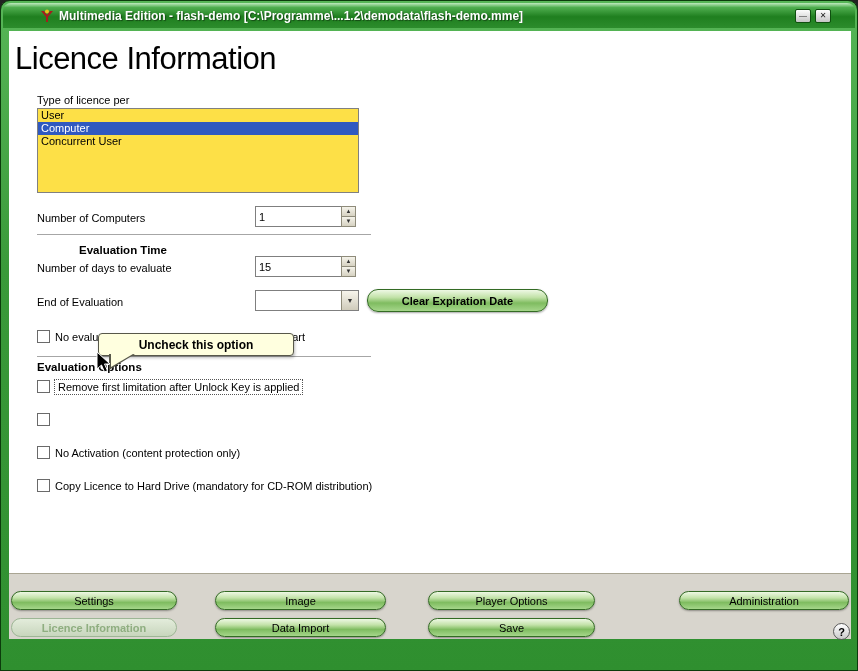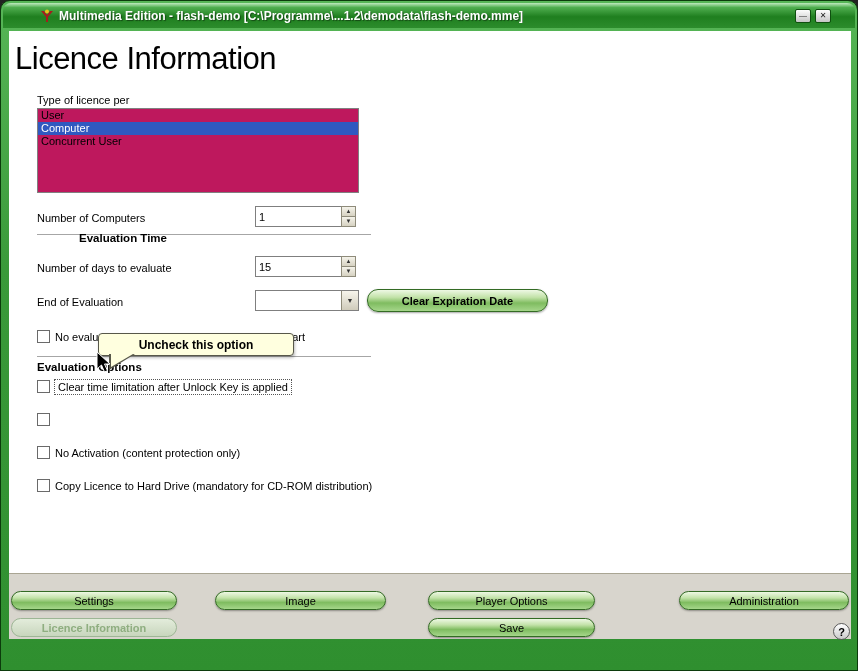--- a/index.html
+++ b/index.html
@@ -44,21 +44,21 @@
   .content h1 {
     position: absolute; left: 6px; top: 10px;
     font-size: 31px; font-weight: 400; color: #000; letter-spacing: -0.5px;
   }
   .lbl { position: absolute; font-size: 11px; color: #000; white-space: nowrap; }
   .bold-hdr { position: absolute; font-size: 11.5px; font-weight: bold; color: #000; white-space: nowrap; }
   .divider { position: absolute; left: 28px; width: 334px; height: 1px; background: #a6a6a6; }
 
   .listbox {
     position: absolute; left: 28px; top: 77px; width: 322px; height: 85px;
-    background: #be185d; border: 1px solid #808080; overflow: hidden;
+    background: #fde047; border: 1px solid #808080; overflow: hidden;
   }
   .lb-item { height: 13px; line-height: 13px; font-size: 11px; padding-left: 3px; color: #000; }
   .lb-item.selected { background: #3059c0; color: #fff; }
 
   .spin-group { position: absolute; display: flex; height: 21px; }
   .num-input {
     width: 86px; height: 21px; border: 1px solid #7f7f7f; border-right: none;
     font-family: inherit; font-size: 11px; padding: 0 3px; outline: none;
   }
   .spinner { width: 15px; display: flex; flex-direction: column; }
@@ -168,21 +168,21 @@
     <div class="lbl" style="left:28px; top:181px;">Number of Computers</div>
     <div class="spin-group" style="left:246px; top:175px;">
       <input class="num-input" value="1" style="">
       <span class="spinner">
         <span class="spin-btn">▲</span>
         <span class="spin-btn">▼</span>
       </span>
     </div>
 
     <div class="divider" style="top:203px;"></div>
-    <div class="bold-hdr" style="left:28px; top:201px;padding-left:42px;">Evaluation Time</div>
+    <div class="bold-hdr" style="left:28px; top:213px;padding-left:42px;">Evaluation Time</div>
 
     <div class="lbl" style="left:28px; top:231px;">Number of days to evaluate</div>
     <div class="spin-group" style="left:246px; top:225px;">
       <input class="num-input" value="15" style="">
       <span class="spinner">
         <span class="spin-btn">▲</span>
         <span class="spin-btn">▼</span>
       </span>
     </div>
 
@@ -196,21 +196,21 @@
     <div class="cb-row" style="left:28px; top:298px;">
       <span class="checkbox"></span>
       <span class="cb-label">No evaluation time, Unlock Key needed at first start</span>
     </div>
 
     <div class="divider" style="top:325px;"></div>
     <div class="bold-hdr" style="left:28px; top:330px;">Evaluation Options</div>
 
     <div class="cb-row" style="left:28px; top:348px;">
       <span class="checkbox"></span>
-      <span class="cb-label focus-rect">Clear time limitation after Unlock Key is applied</span>
+      <span class="cb-label focus-rect">Remove first limitation after Unlock Key is applied</span>
     </div>
 
     <div class="cb-row" style="left:28px; top:381px;">
       <span class="checkbox"></span>
     </div>
 
     <div class="cb-row" style="left:28px; top:414px;">
       <span class="checkbox"></span>
       <span class="cb-label">No Activation (content protection only)</span>
     </div>
@@ -230,18 +230,19 @@
     </span>
   </div>
 
   <div class="footer">
     <button class="gbtn" style="left:2px; top:17px; width:166px;">Settings</button>
     <button class="gbtn" style="left:206px; top:17px; width:171px;">Image</button>
     <button class="gbtn" style="left:419px; top:17px; width:167px;">Player Options</button>
     <button class="gbtn" style="left:670px; top:17px; width:170px;">Administration</button>
 
     <button class="gbtn disabled" style="left:2px; top:44px; width:166px;">Licence Information</button>
+    <button class="gbtn" style="left:206px; top:44px; width:171px;">Data Import</button>
     <button class="gbtn" style="left:419px; top:44px; width:167px;">Save</button>
 
     <div class="help-btn">?</div>
   </div>
 
 </div>
 
 </body></html>

